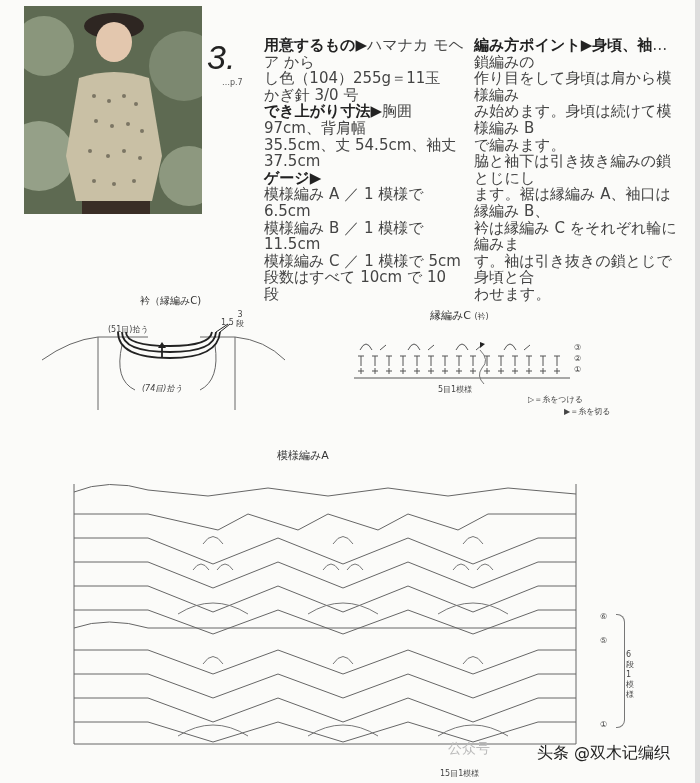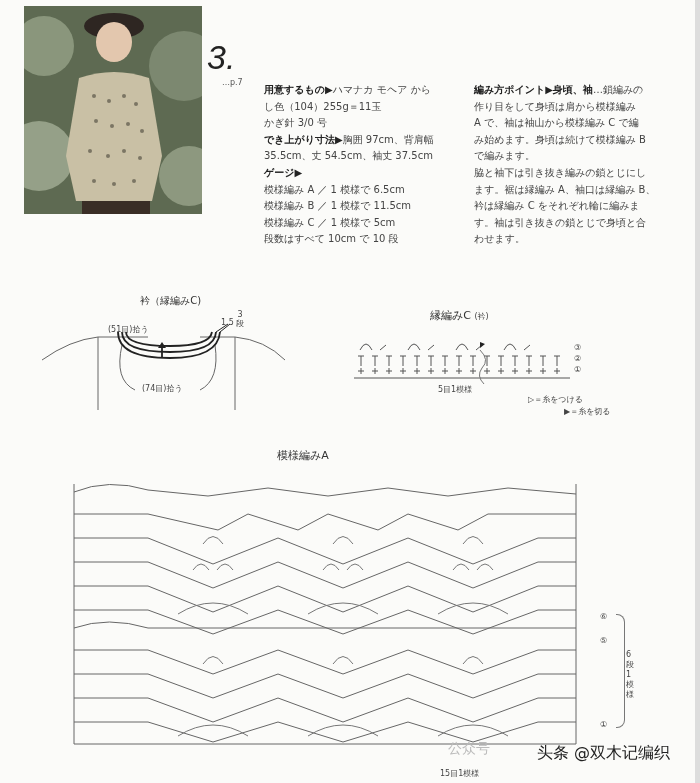--- a/index.html
+++ b/index.html
@@ -2,21 +2,21 @@
 <html><head>
 <meta charset="utf-8">
 <style>
   html, body { margin:0; padding:0; }
   body { width:700px; height:783px; background:#fbfbf9; position:relative; overflow:hidden;
          font-family:"DejaVu Sans", sans-serif; color:#333; }
   .abs { position:absolute; }
   .photo { left:24px; top:6px; width:178px; height:208px; background:#6d7560; overflow:hidden; }
   .num { left:207px; top:38px; font-family:"Liberation Sans", sans-serif; font-size:34px; font-style:italic; color:#222; }
   .pref { left:222px; top:78px; font-size:8px; color:#555; }
-  .col { font-size:10px; line-height:16.6px; color:#444;margin-top:45px; }
+  .col { font-size:15px; line-height:16.6px; color:#444; }
   .col1 { left:264px; top:37px; width:200px; }
   .col2 { left:474px; top:37px; width:206px; }
   .col b { color:#222; }
   .lbl { font-size:10px; color:#333; }
   .small { font-size:8px; color:#444; }
   .edge { right:0; top:0; width:5px; height:783px; background:#ddd; }
   .wm1 { left:537px; top:743px; font-size:16px; color:#222; }
   .wm2 { left:448px; top:740px; font-size:14px; color:#bbb; }
 </style>
 </head>
@@ -67,21 +67,20 @@
   <div><b>ゲージ▶</b></div>
   <div>模様編み A ／ 1 模様で 6.5cm</div>
   <div>模様編み B ／ 1 模様で 11.5cm</div>
   <div>模様編み C ／ 1 模様で 5cm</div>
   <div>段数はすべて 10cm で 10 段</div>
 </div>
 
 <div class="abs col col2">
   <div><b>編み方ポイント▶身頃、袖</b><span>…鎖編みの</span></div>
   <div>作り目をして身頃は肩から模様編み</div>
-  <div>A で、袖は袖山から模様編み C で編</div>
   <div>み始めます。身頃は続けて模様編み B</div>
   <div>で編みます。</div>
   <div>脇と袖下は引き抜き編みの鎖とじにし</div>
   <div>ます。裾は縁編み A、袖口は縁編み B、</div>
   <div>衿は縁編み C をそれぞれ輪に編みま</div>
   <div>す。袖は引き抜きの鎖とじで身頃と合</div>
   <div>わせます。</div>
 </div>
 
 <div class="abs lbl" style="left:140px;top:294px;">衿（縁編みC)</div>
@@ -97,21 +96,21 @@
   <g fill="none" stroke="#222" stroke-width="1.8">
     <path d="M78 22 Q78 48 130 48 Q178 48 180 22"></path>
     <path d="M82 22 Q82 42 130 42 Q175 42 176 22"></path>
     <path d="M86 22 Q86 36 130 36 Q170 36 172 22"></path>
     <line x1="122" y1="48" x2="122" y2="36"></line>
   </g>
   <path d="M118 38 L122 32 L126 38 Z" fill="#222"></path>
   <path d="M180 22 L190 14 M176 22 L188 14" stroke="#222" stroke-width="1"></path>
 </svg>
 <div class="abs small" style="left:108px;top:324px;text-align:right;">(51目)拾う</div>
-<div class="abs small" style="left:142px;top:383px;">(74目)拾う</div>
+<div class="abs small" style="left:142px;top:383px;font-style:italic;">(74目)拾う</div>
 <div class="abs small" style="left:221px;top:318px;">1.5</div>
 <div class="abs small" style="left:236px;top:310px;text-align:center;line-height:9px;">
   <div>3</div>
   <div>段</div>
 </div>
 
 <div class="abs lbl" style="left:430px;top:308px;font-size:11px;"><span>縁編みC</span> <span class="small">(衿)</span></div>
 <svg class="abs" style="left:352px;top:338px;" width="220" height="50">
   <g stroke="#555" stroke-width="1" fill="none">
     <line x1="2" y1="40" x2="218" y2="40"></line>

